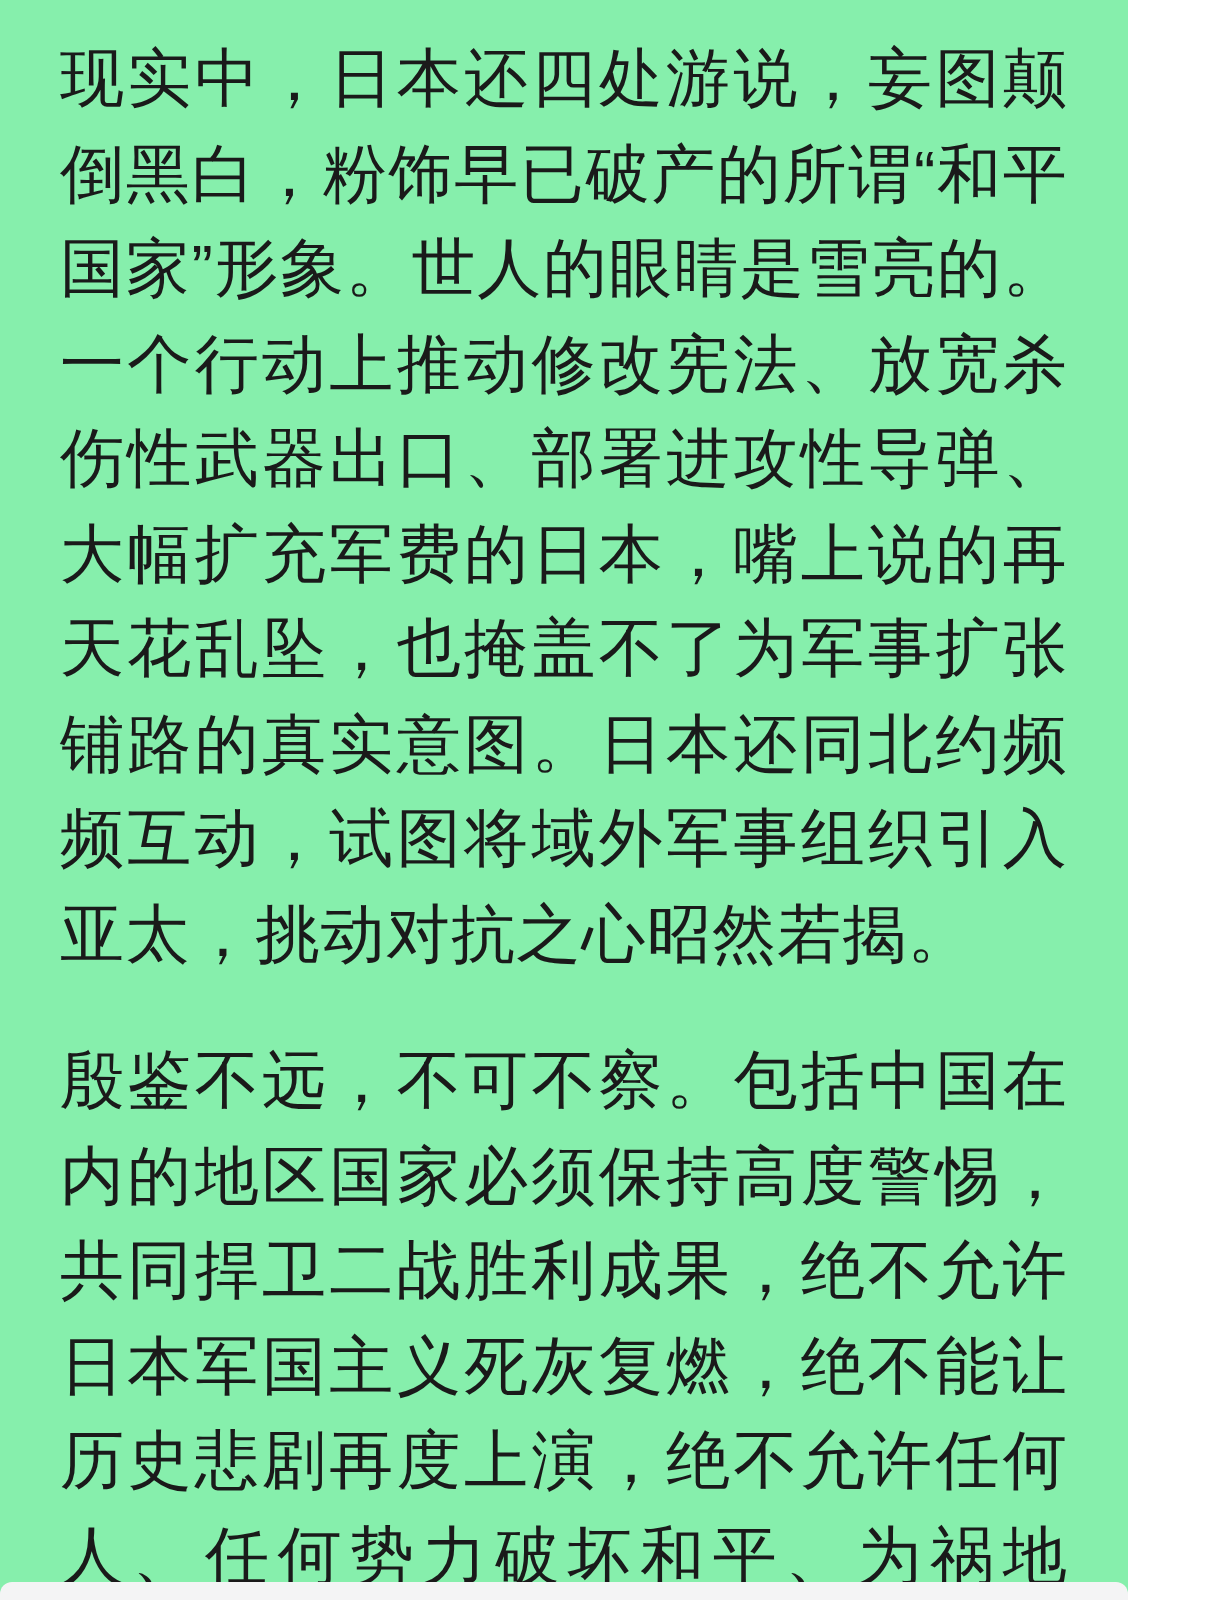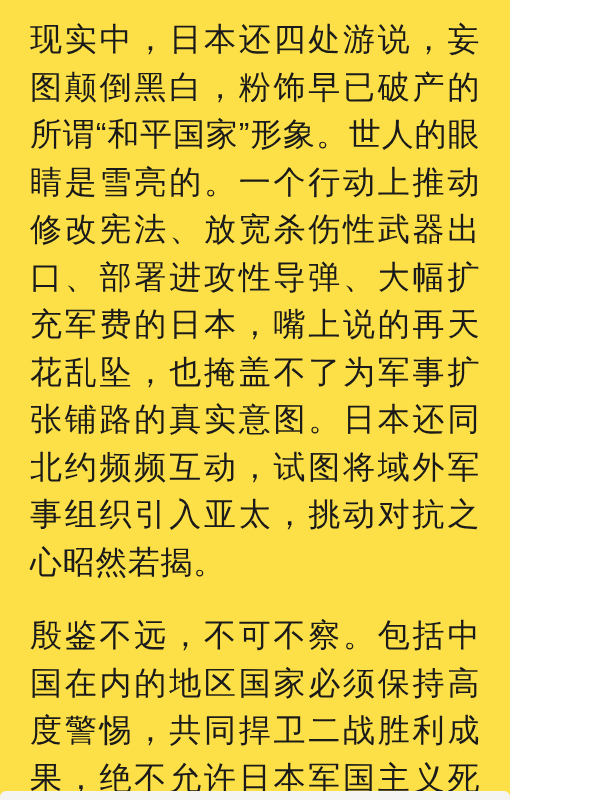--- a/index.html
+++ b/index.html
@@ -8,23 +8,23 @@
   }
   body {
     width: 606px;
     height: 800px;
     background: #ffffff;
     overflow: hidden;
     font-family: "Liberation Sans", sans-serif;
   }
   .screen {
     position: relative;
-    width: 510px;
+    width: 564px;
     height: 800px;
-    background: #fde047;
+    background: #86efac;
   }
   .article {
     padding: 16px 30px 0 30px;
     color: #1a1a1a;
     font-size: 32px;
     line-height: 47.5px;
     letter-spacing: 0.6px;
     font-weight: 400;
     text-align: justify;
     text-justify: inter-ideograph;

